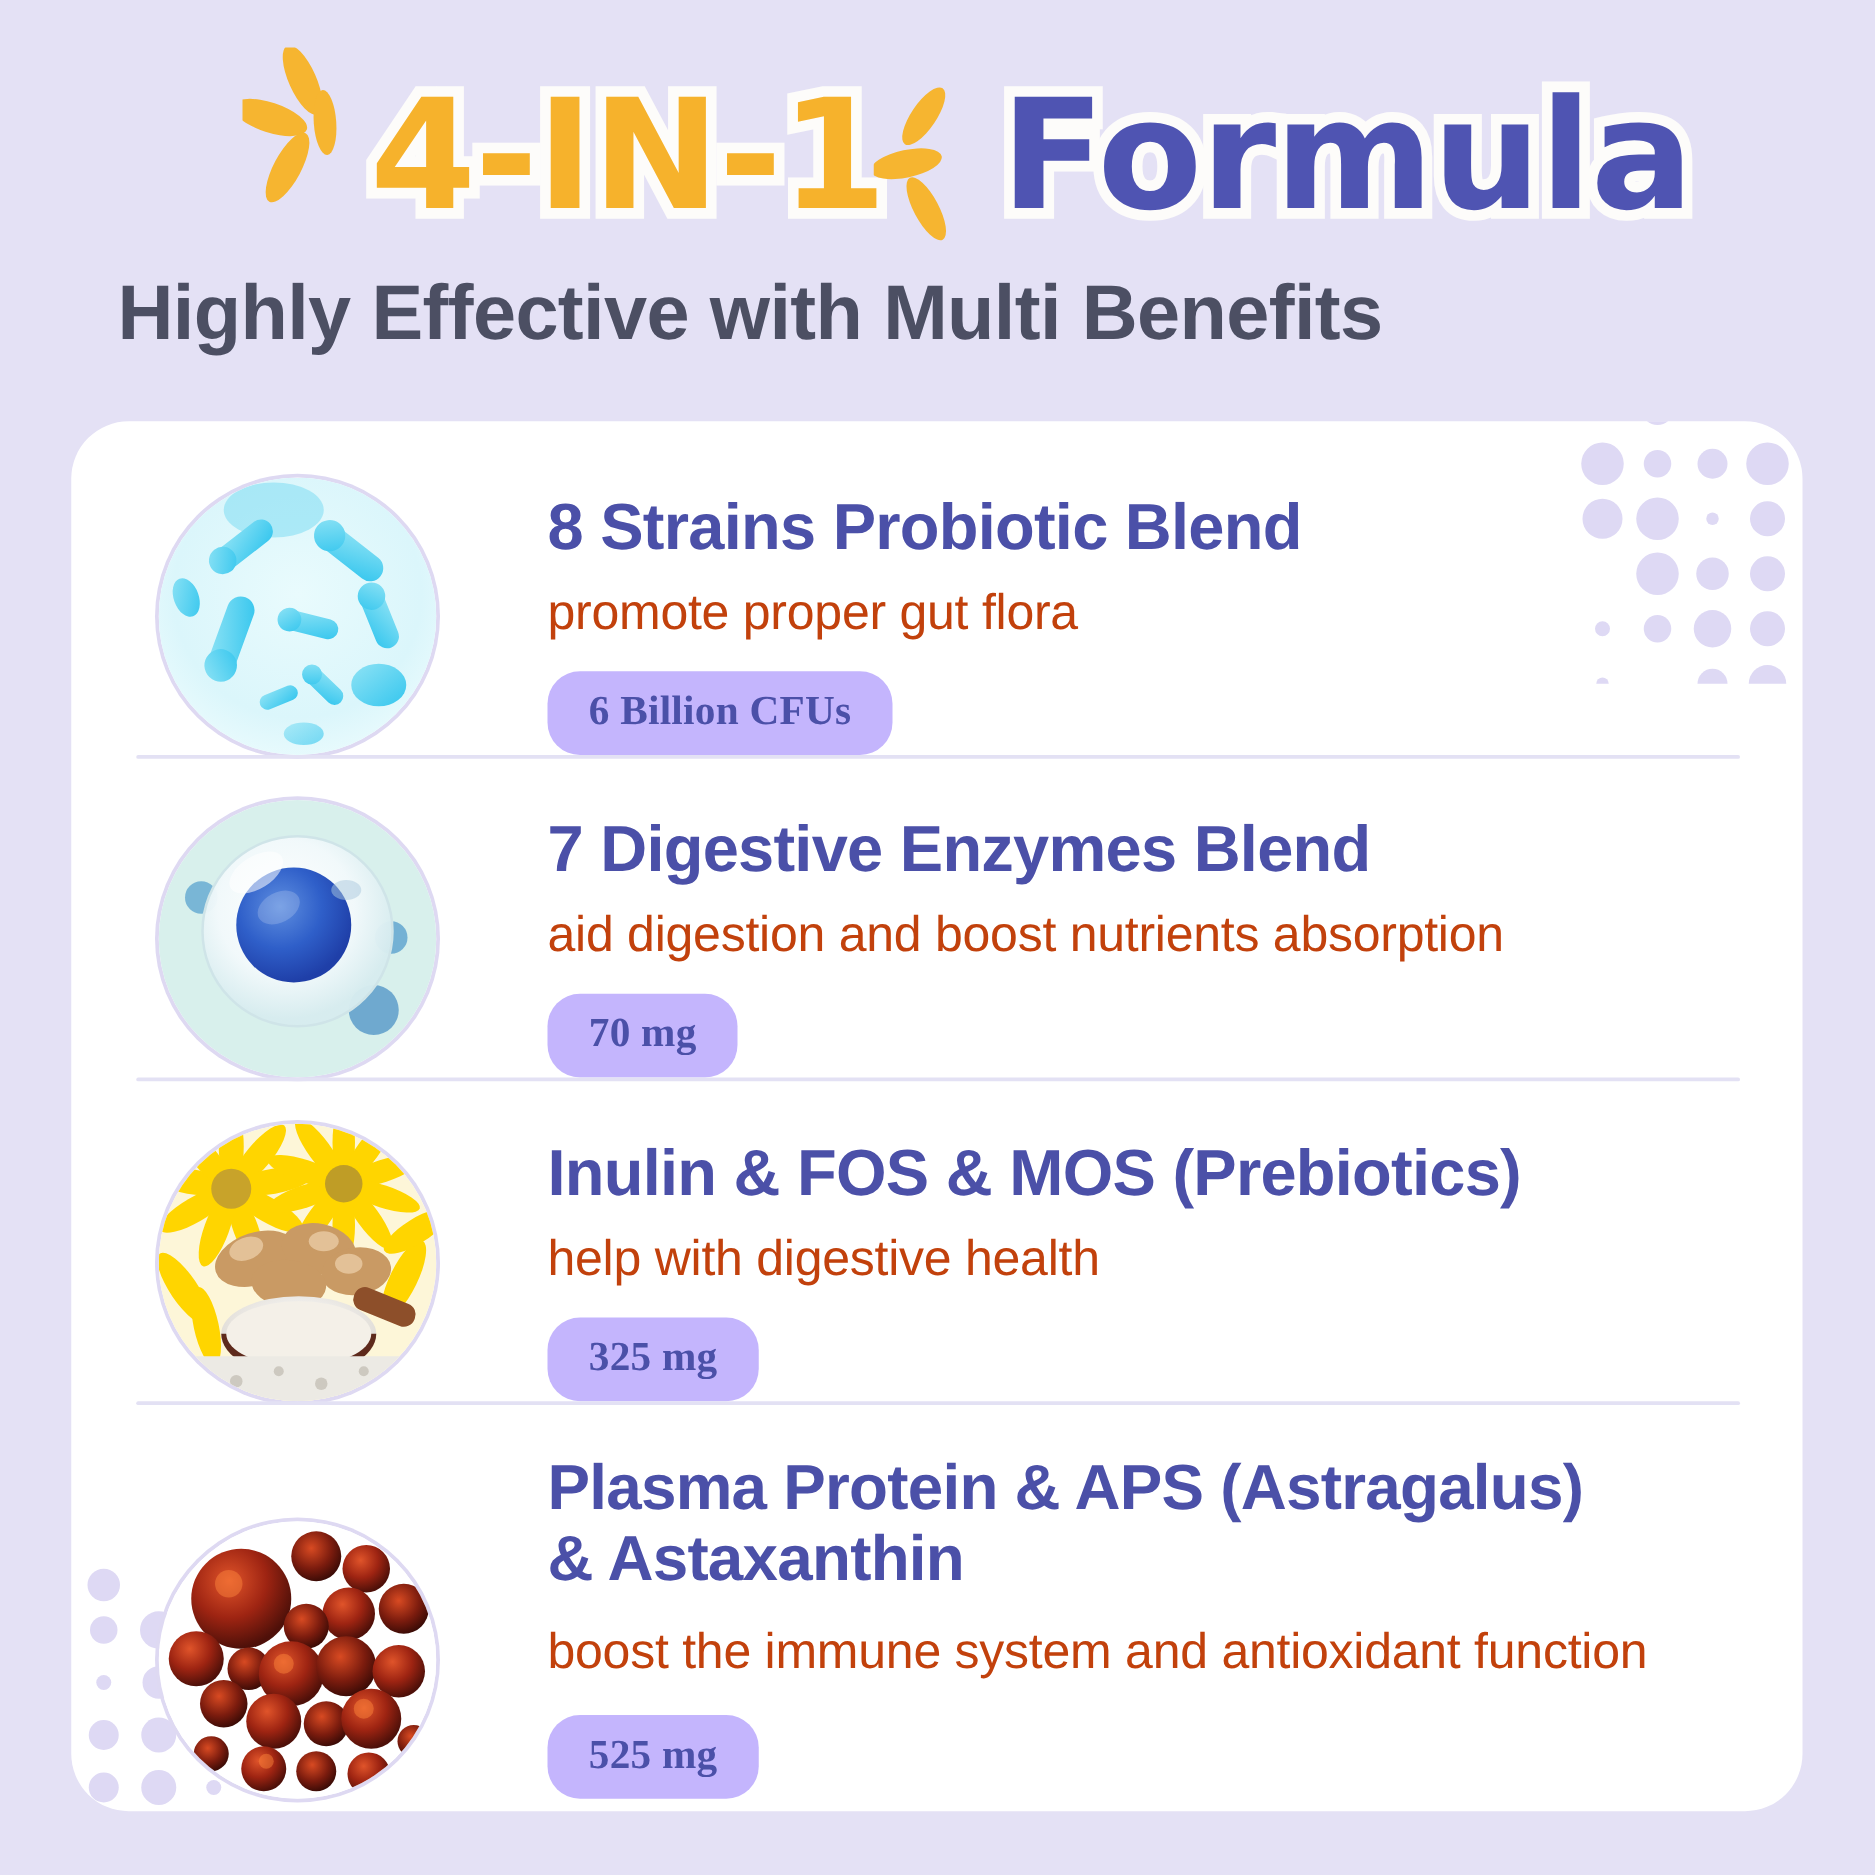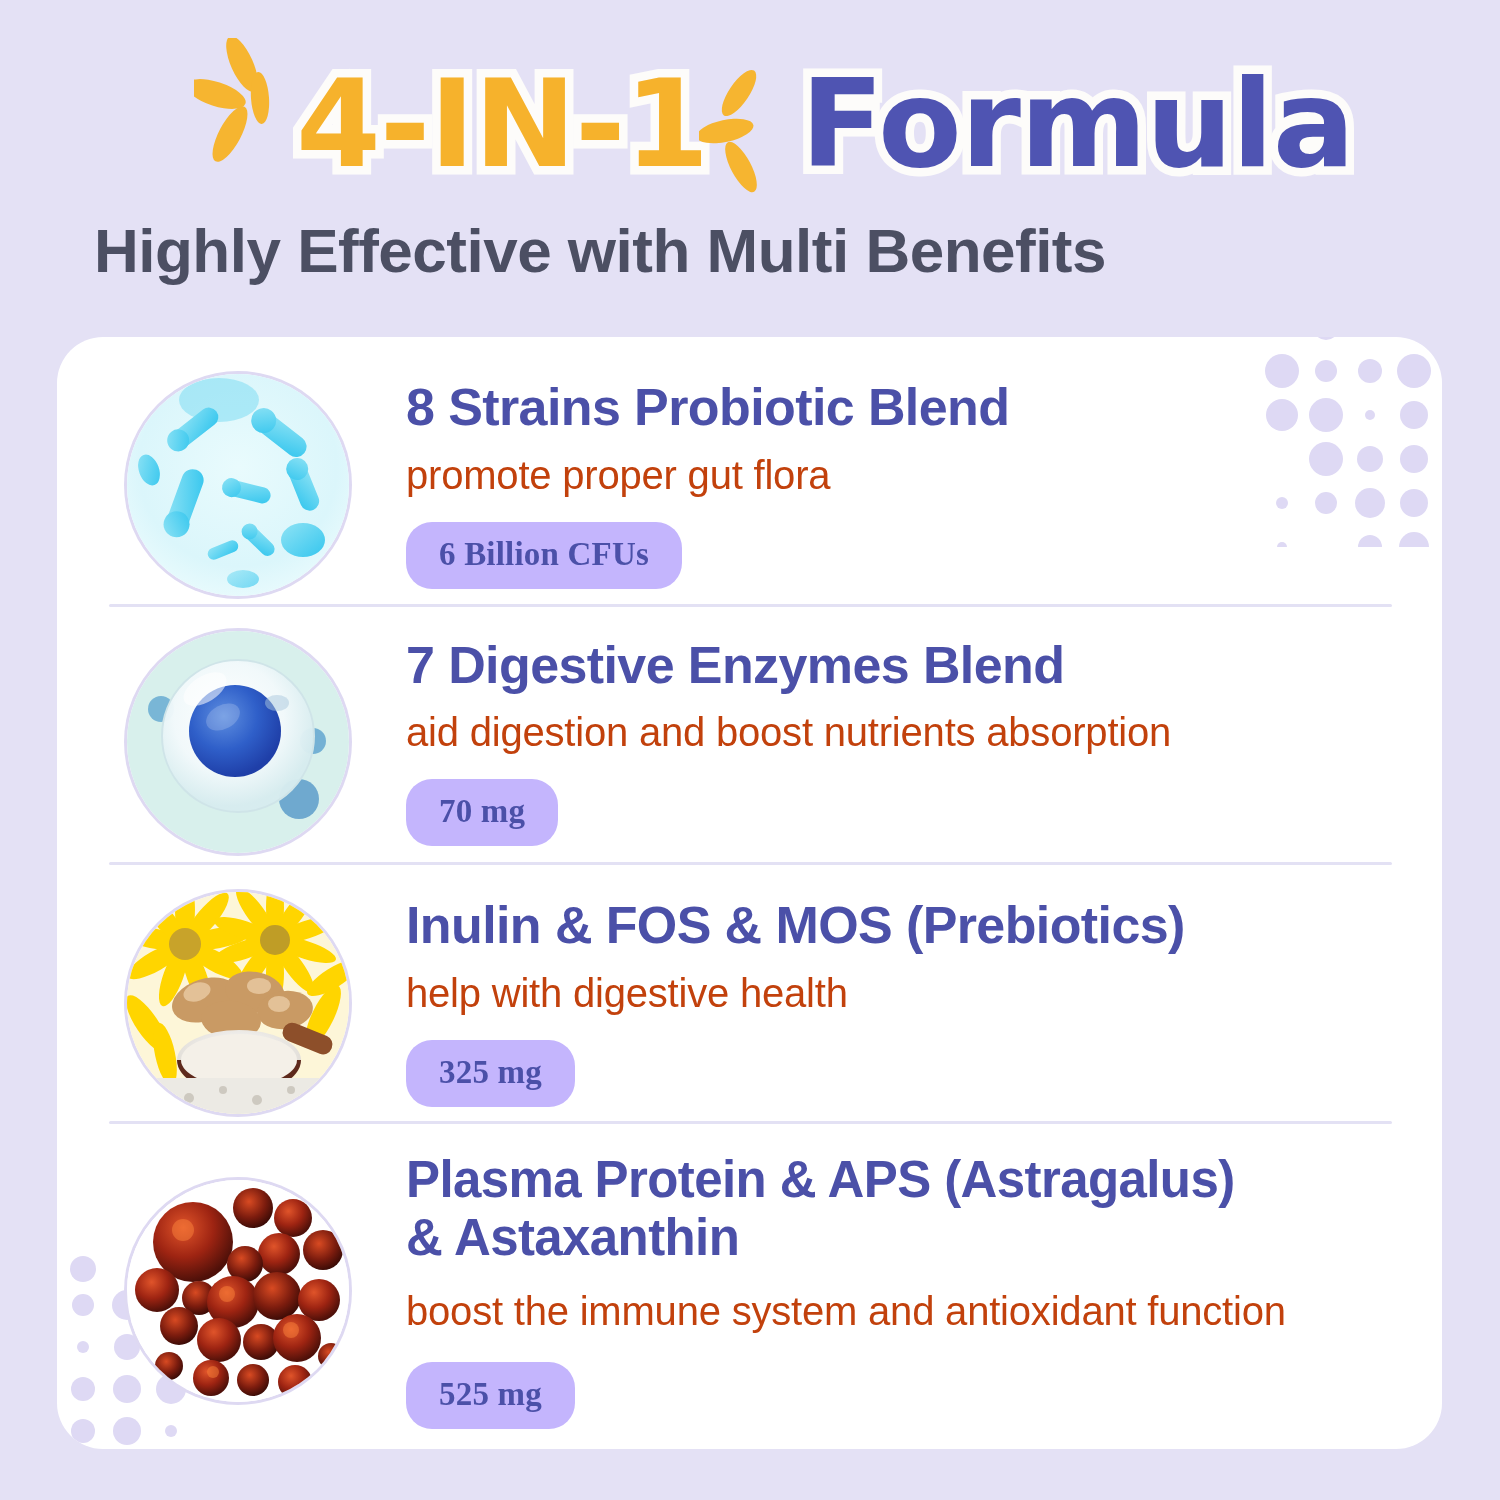--- a/index.html
+++ b/index.html
@@ -93,22 +93,23 @@
   .rows {
     position: absolute;
     top: 0; left: 0;
     width: 100%;
     height: 100%;
     padding: 0 52px;
   }
 
   .row {
     display: flex;
-    align-items: center;
+    align-items: flex-end;
     position: relative;
+    gap: 32px;
   }
   .row-0 { height: 267px; padding-top: 22px; }
   .row-1 { height: 258px; padding-top: 12px; }
   .row-2 { height: 259px; padding-top: 16px; }
   .row-3 { height: 318px; padding-top: 16px; }
 
   .divider {
     position: absolute;
     left: 52px;
     width: 1283px;

